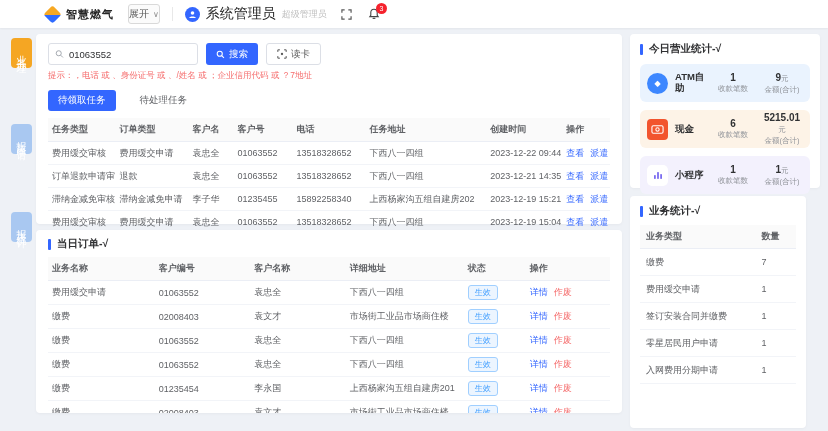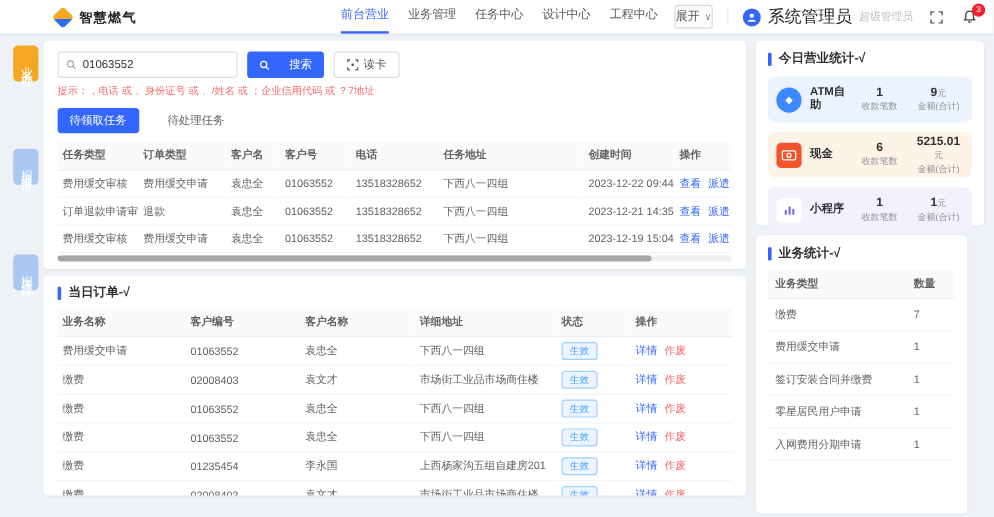--- a/index.html
+++ b/index.html
@@ -45,21 +45,21 @@
 
   .sec-title { display:flex; align-items:center; gap:6px; font-size:10.5px; font-weight:bold; color:#303133; }
   .sec-bar { width:3px; height:11px; background:#3366ff; border-radius:1px; }
 
   
   .search-row { display:flex; align-items:center; gap:8px; }
   .search-box { display:flex; align-items:center; width:150px; height:22px; border:1px solid #dcdfe6; border-radius:3px;
                 background:#fff; padding:0 6px; gap:5px; }
   .search-box input { border:none; outline:none; width:100%; font-size:9.5px; color:#303133; font-family:inherit; }
   .btn-search { height:22px; background:#3366ff; color:#fff; border:none; border-radius:3px; font-size:9.5px;
-                display:flex; align-items:center; gap:16px; padding:0 10px; cursor:pointer; font-family:inherit; }
+                display:flex; align-items:center; gap:4px; padding:0 10px; cursor:pointer; font-family:inherit; }
   .btn-readcard { height:22px; background:#fff; color:#595959; border:1px solid #dcdfe6; border-radius:3px; font-size:9.5px;
                 display:flex; align-items:center; gap:4px; padding:0 10px; cursor:pointer; font-family:inherit; }
   .hint { font-size:8.5px; color:#f56c6c; margin-top:5px; }
 
   .task-title { margin-top:8px; }
   .task-tabs { display:flex; align-items:center; gap:14px; margin-top:8px; }
   .task-tab { font-size:9.5px; color:#606266; cursor:pointer; padding:4px 10px; border-radius:3px; }
   .task-tab.active { background:#3366ff; color:#fff; }
 
   
@@ -98,27 +98,20 @@
   .biz-table td { padding:6.5px 6px; }
 </style>
 </head>
 <body>
 
 <div class="topbar">
   <div class="logo-wrap">
     <span class="logo-icon"></span>
     <span class="logo-text">智慧燃气</span>
   </div>
-  <div class="nav">
-      <span class="nav-item active">前台营业</span>
-      <span class="nav-item">业务管理</span>
-      <span class="nav-item">任务中心</span>
-      <span class="nav-item">设计中心</span>
-      <span class="nav-item">工程中心</span>
-    </div>
   <div class="expand-btn">
     <span>展开</span>
     <span class="caret">∨</span>
   </div>
   <div class="top-divider"></div>
   <div class="avatar">
     <svg width="9" height="9" viewBox="0 0 10 10">
       <circle cx="5" cy="3.4" r="2" fill="#fff"></circle>
         <path d="M1.2 9 C1.2 6.6 8.8 6.6 8.8 9 Z" fill="#fff"></path>
     </svg>
@@ -215,20 +208,30 @@
           <td>订单退款申请审核</td>
           <td>退款</td>
           <td>袁忠全</td>
           <td>01063552</td>
           <td>13518328652</td>
           <td>下西八一四组</td>
           <td>2023-12-21 14:35</td>
           <td><a class="op-link">查看</a><a class="op-link">派遣</a></td>
         </tr>
         <tr>
+          <td>滞纳金减免审核</td>
+          <td>滞纳金减免申请</td>
+          <td>李子华</td>
+          <td>01235455</td>
+          <td>15892258340</td>
+          <td>上西杨家沟五组自建房202</td>
+          <td>2023-12-19 15:21</td>
+          <td><a class="op-link">查看</a><a class="op-link">派遣</a></td>
+        </tr>
+        <tr>
           <td>费用缓交审核</td>
           <td>费用缓交申请</td>
           <td>袁忠全</td>
           <td>01063552</td>
           <td>13518328652</td>
           <td>下西八一四组</td>
           <td>2023-12-19 15:04</td>
           <td><a class="op-link">查看</a><a class="op-link">派遣</a></td>
         </tr>
       </tbody>

